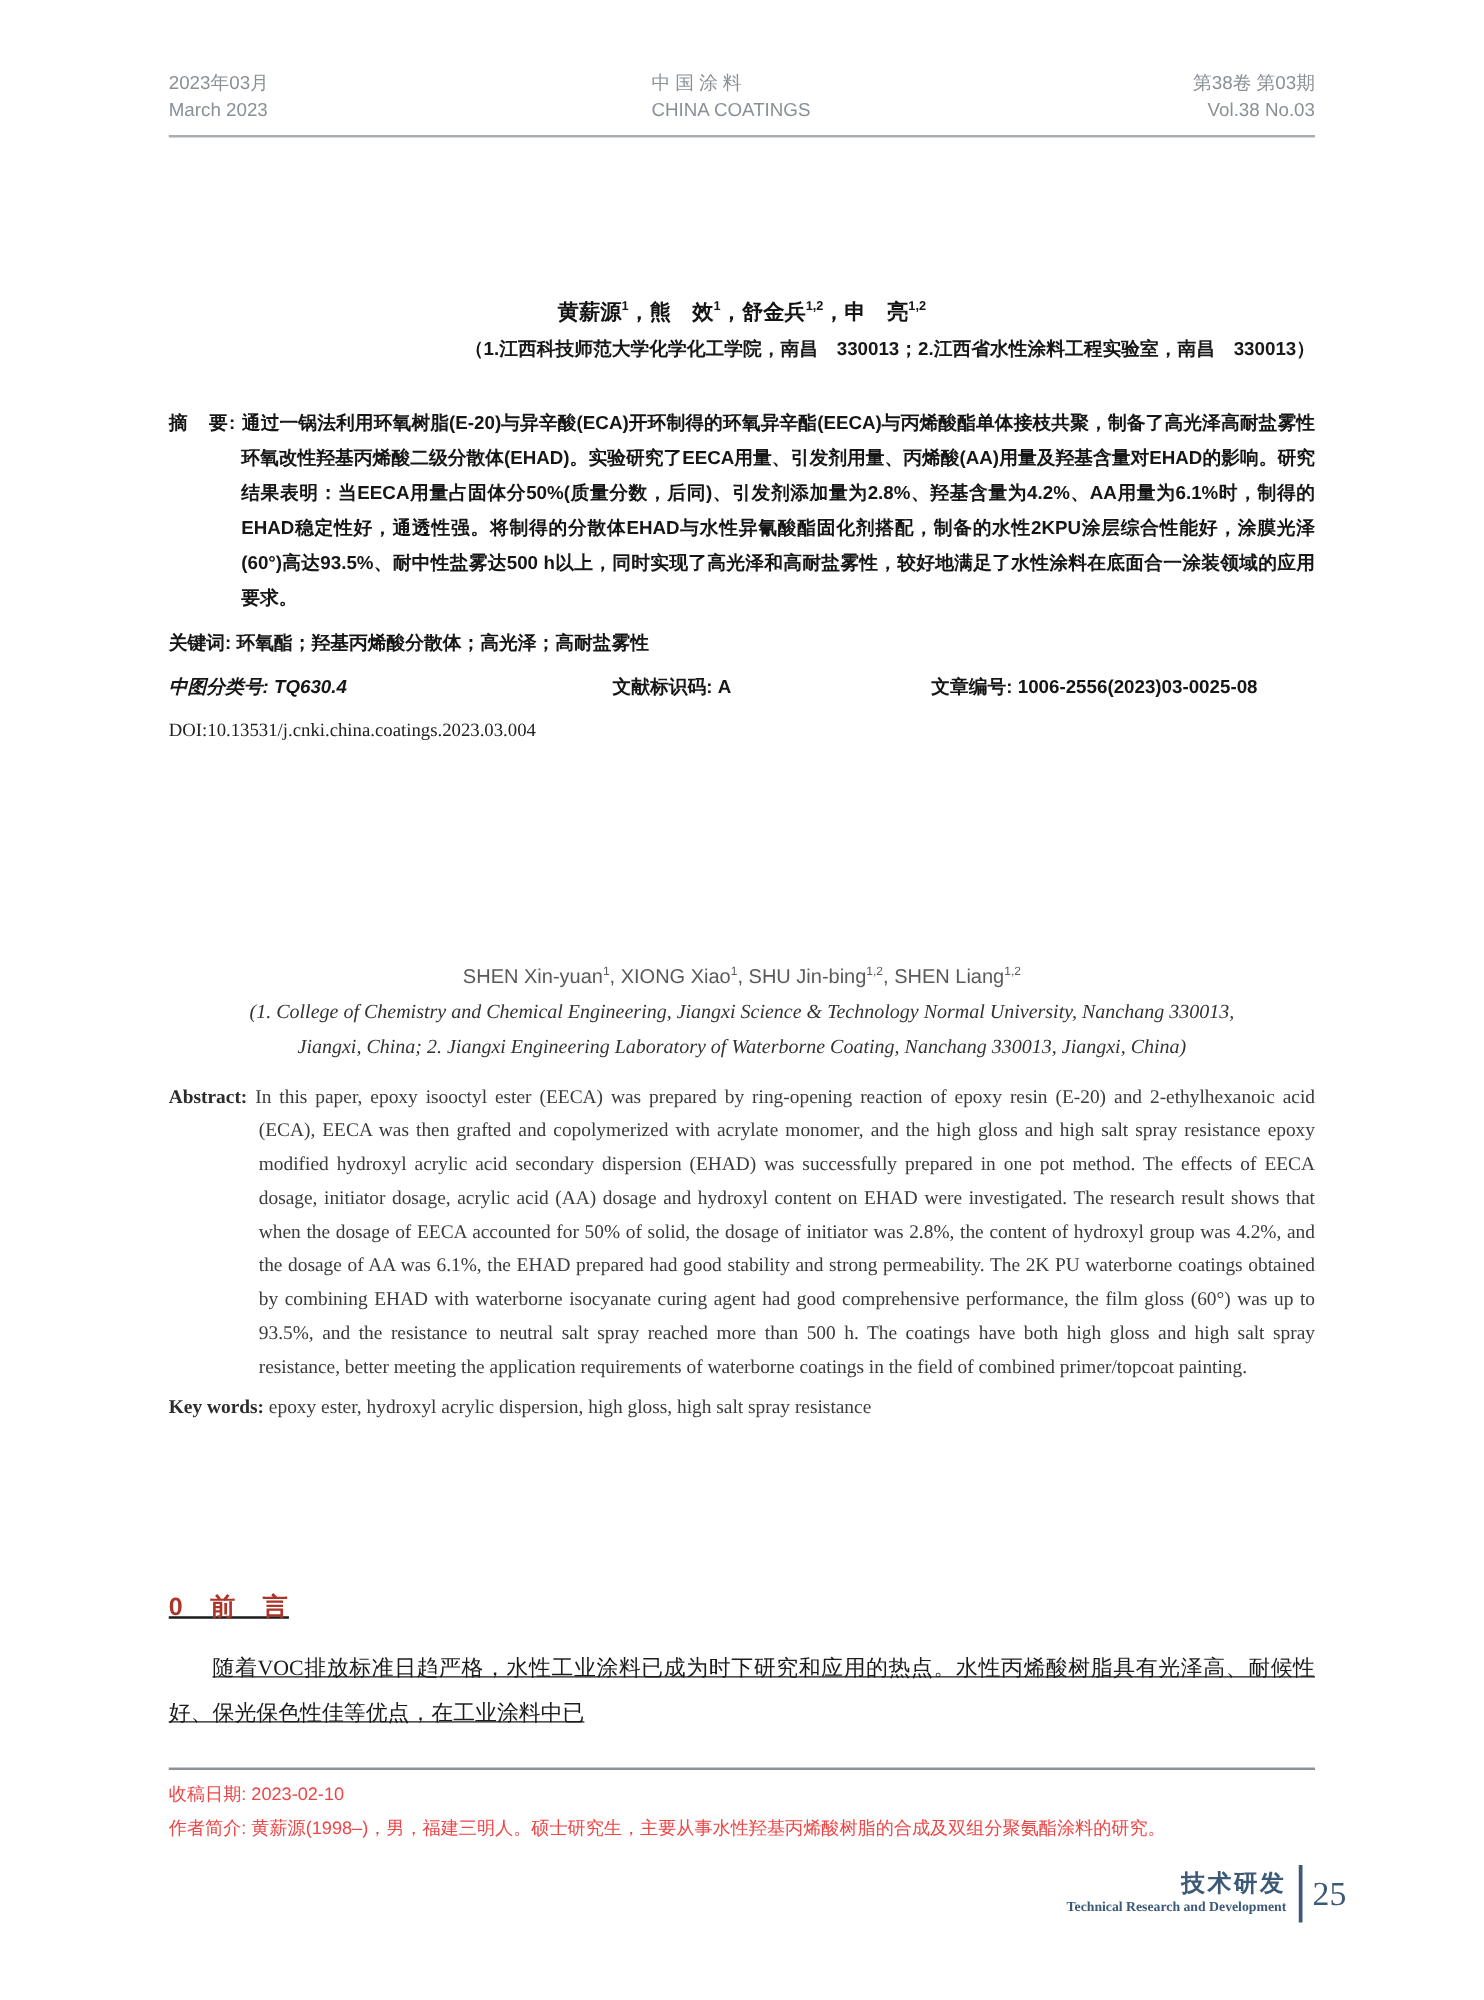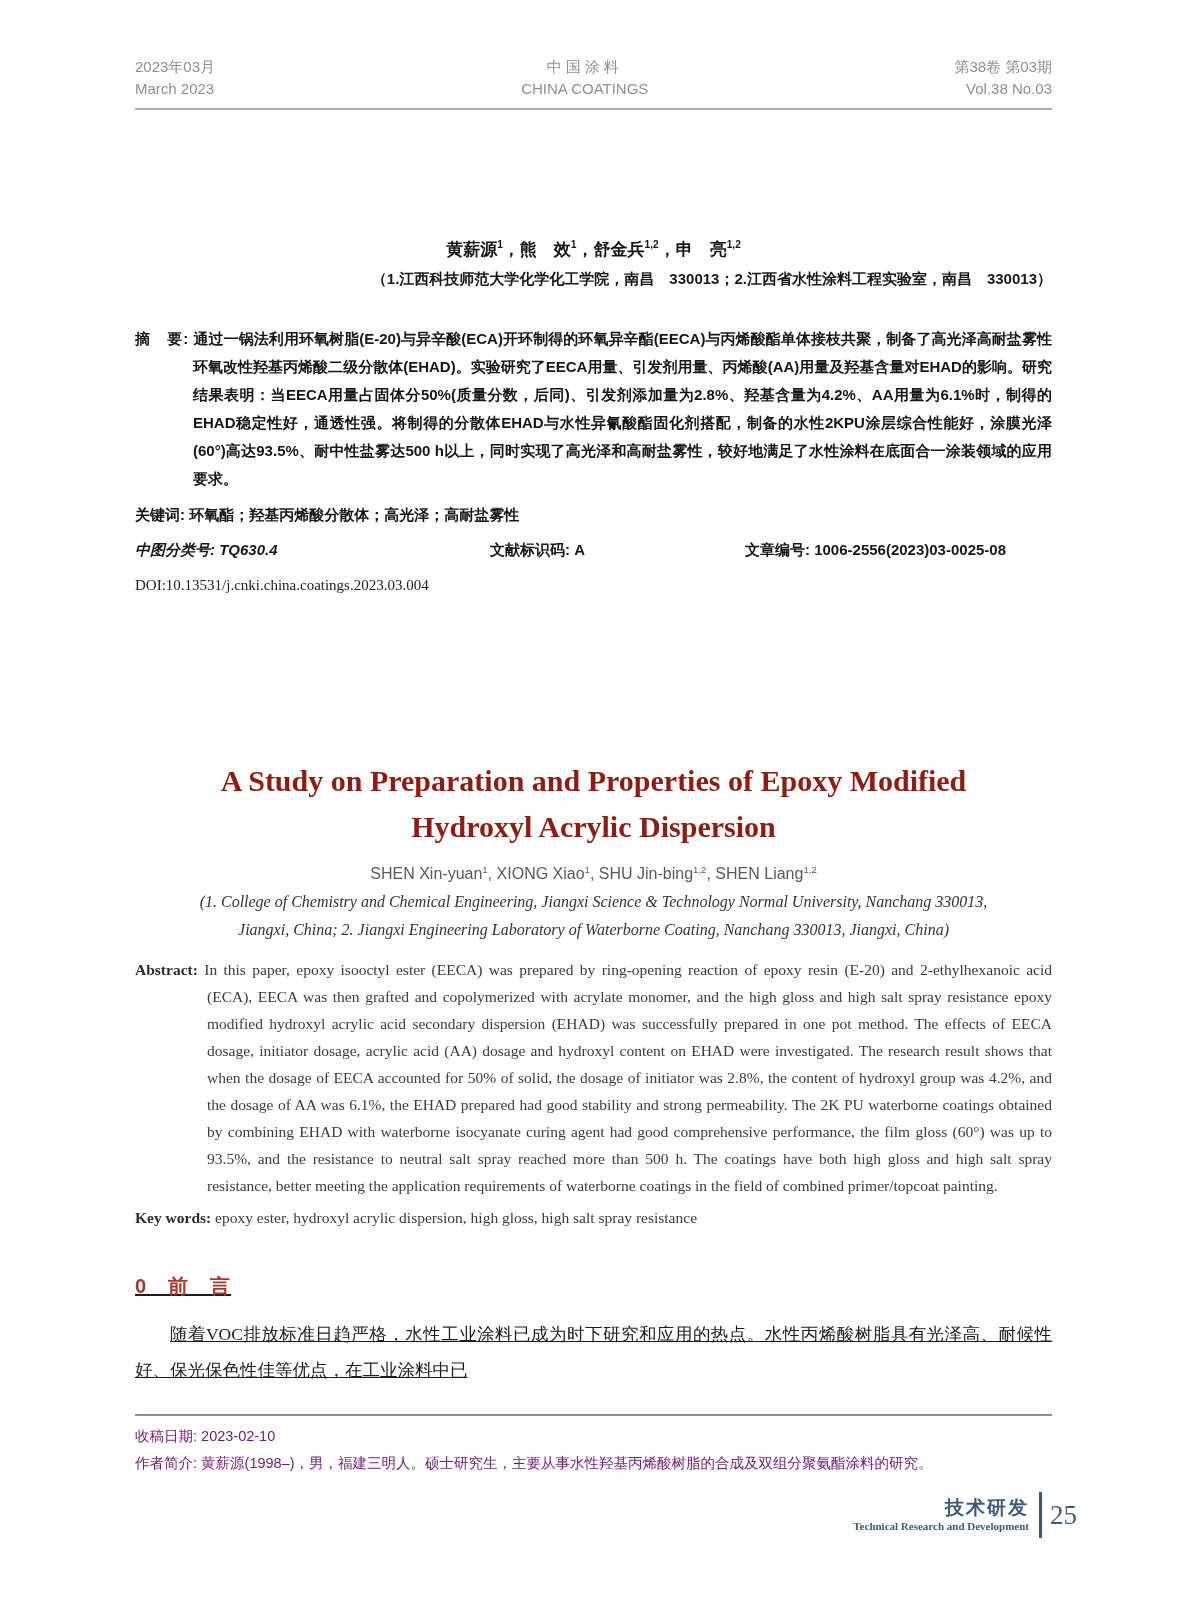--- a/index.html
+++ b/index.html
@@ -16,21 +16,21 @@
   }
   .abs{position:absolute;left:135px;width:917px;}
 
   
   .jheader{
     top:56px;
     display:flex;justify-content:space-between;align-items:flex-end;
     color:var(--header-gray);font-size:15px;line-height:22px;
     border-bottom:2px solid #a8adb2;padding-bottom:8px;
   }
-  .jheader .cblock{text-align:center;}
+  .jheader .cblock{text-align:left;}
   .jheader .rblock{text-align:right;}
   .jheader .cn{letter-spacing:4px;}
 
   
   .cn-block{top:222px;}
   .title-cn{
     text-align:center;color:var(--title-red);
     font-size:46px;font-weight:bold;line-height:66px;letter-spacing:2px;
   }
   .authors-cn{
@@ -88,21 +88,21 @@
   }
   .intro-heading{
     color:var(--heading-red);font-family:"Liberation Sans", sans-serif;
     font-size:20px;font-weight:bold;margin-bottom:12px;letter-spacing:1px;
   }
   .intro-left p{text-indent:2em;}
   .intro-right{padding-top:32px;}
 
   
   .footnote-block{top:1414px;border-top:2px solid #8d9298;padding-top:7px;}
-  .footnote-block div{font-size:14.5px;line-height:27px;color:#701a75;}
+  .footnote-block div{font-size:14.5px;line-height:27px;color:#ef4444;}
 
   
   .pfooter{
     position:absolute;top:1492px;right:110px;
     display:flex;align-items:center;
   }
   .pfooter .sec{text-align:right;color:var(--footer-blue);}
   .pfooter .sec .cn{font-size:19px;font-weight:bold;letter-spacing:2px;line-height:22px;}
   .pfooter .sec .en{
     font-family:"Liberation Serif", serif;font-weight:bold;font-size:11px;line-height:15px;
@@ -143,24 +143,20 @@
   <div class="meta-row">
     <div class="m1"><span>中图分类号:</span> <span>TQ630.4</span></div>
     <div class="m2"><span>文献标识码:</span> <span>A</span></div>
     <div class="m3"><span>文章编号:</span> <span>1006-2556(2023)03-0025-08</span></div>
   </div>
 
   <div class="doi-line">DOI:10.13531/j.cnki.china.coatings.2023.03.004</div>
 </div>
 
 <div class="abs en-block">
-  <h2 class="title-en">
-    <div>A Study on Preparation and Properties of Epoxy Modified</div>
-    <div>Hydroxyl Acrylic Dispersion</div>
-  </h2>
 
   <div class="authors-en"><span><span>SHEN Xin-yuan</span><sup>1</sup><span>, </span></span><span><span>XIONG Xiao</span><sup>1</sup><span>, </span></span><span><span>SHU Jin-bing</span><sup>1,2</sup><span>, </span></span><span><span>SHEN Liang</span><sup>1,2</sup><span></span></span></div>
 
   <div class="affil-en">
     <div>(1. College of Chemistry and Chemical Engineering, Jiangxi Science &amp; Technology Normal University, Nanchang 330013,</div>
     <div>Jiangxi, China; 2. Jiangxi Engineering Laboratory of Waterborne Coating, Nanchang 330013, Jiangxi, China)</div>
   </div>
 
   <p class="abstract-en"><span class="lbl">Abstract:</span> <span>In this paper, epoxy isooctyl ester (EECA) was prepared by ring-opening reaction of epoxy resin (E-20) and 2-ethylhexanoic acid (ECA), EECA was then grafted and copolymerized with acrylate monomer, and the high gloss and high salt spray resistance epoxy modified hydroxyl acrylic acid secondary dispersion (EHAD) was successfully prepared in one pot method. The effects of EECA dosage, initiator dosage, acrylic acid (AA) dosage and hydroxyl content on EHAD were investigated. The research result shows that when the dosage of EECA accounted for 50% of solid, the dosage of initiator was 2.8%, the content of hydroxyl group was 4.2%, and the dosage of AA was 6.1%, the EHAD prepared had good stability and strong permeability. The 2K PU waterborne coatings obtained by combining EHAD with waterborne isocyanate curing agent had good comprehensive performance, the film gloss (60°) was up to 93.5%, and the resistance to neutral salt spray reached more than 500 h. The coatings have both high gloss and high salt spray resistance, better meeting the application requirements of waterborne coatings in the field of combined primer/topcoat painting.</span></p>
 

